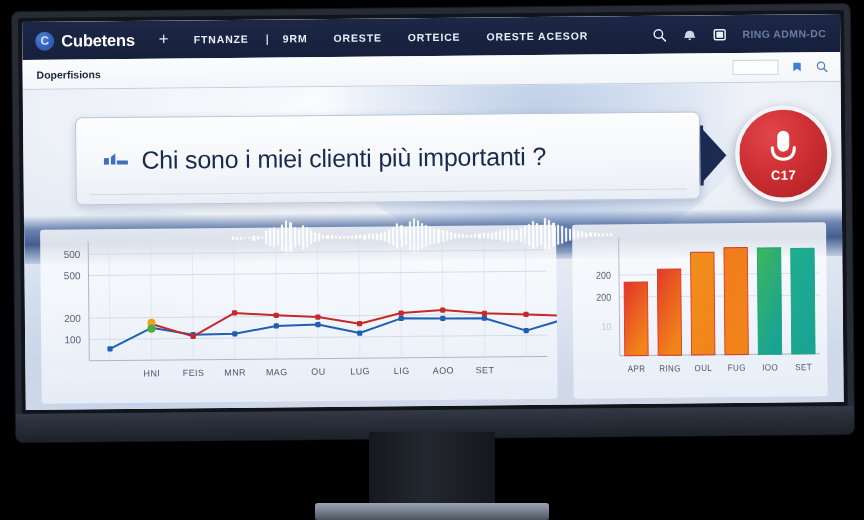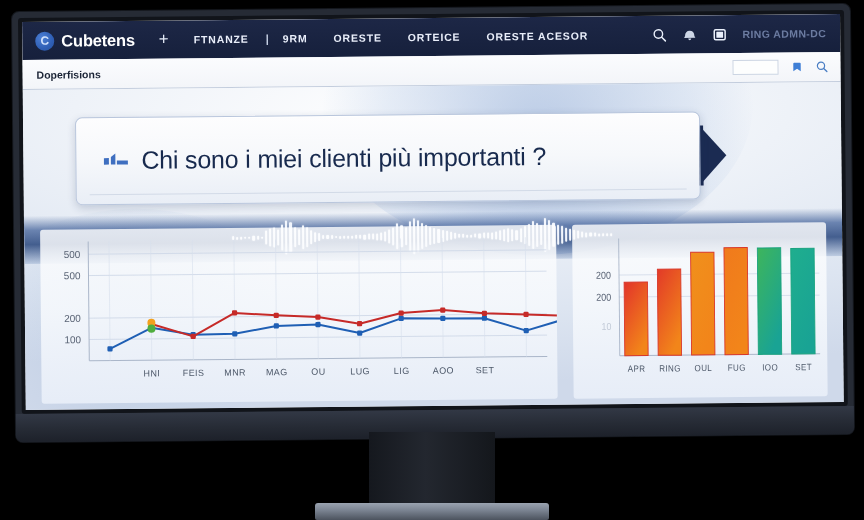--- a/index.html
+++ b/index.html
@@ -310,20 +310,27 @@
             <div class="qbar-inner">
               <svg class="q-icon" viewBox="0 0 26 18">
                 <rect x="0.5" y="6" width="5" height="6.5" fill="#3f6fc0"></rect>
                 <path d="M7.5 12.5 L7.5 5 L12 1.5 L12 12.5 Z" fill="#3f6fc0"></path>
                 <rect x="13.5" y="8.5" width="11" height="4" fill="#3f6fc0"></rect>
               </svg>
               <div class="q-text">Chi sono i miei clienti più importanti ?</div>
             </div>
           </div>
 
+          <div class="mic">
+            <svg class="mic-glyph" viewBox="0 0 34 44">
+              <rect x="11" y="3" width="12" height="21" rx="6" fill="#ffffff"></rect>
+              <path d="M6 20 C6 28 10.5 31.5 17 31.5 C23.5 31.5 28 28 28 20" fill="none" stroke="#ffffff" stroke-width="3" stroke-linecap="round"></path>
+            </svg>
+            <div class="mic-label">C17</div>
+          </div>
 
           <div class="waveband"></div>
           <div class="wave" id="wave">
               <i style="height: 4px;"></i>
               <i style="height: 3px;"></i>
               <i style="height: 3px;"></i>
               <i style="height: 2px;"></i>
               <i style="height: 2px;"></i>
               <i style="height: 5px;"></i>
               <i style="height: 4px;"></i>

